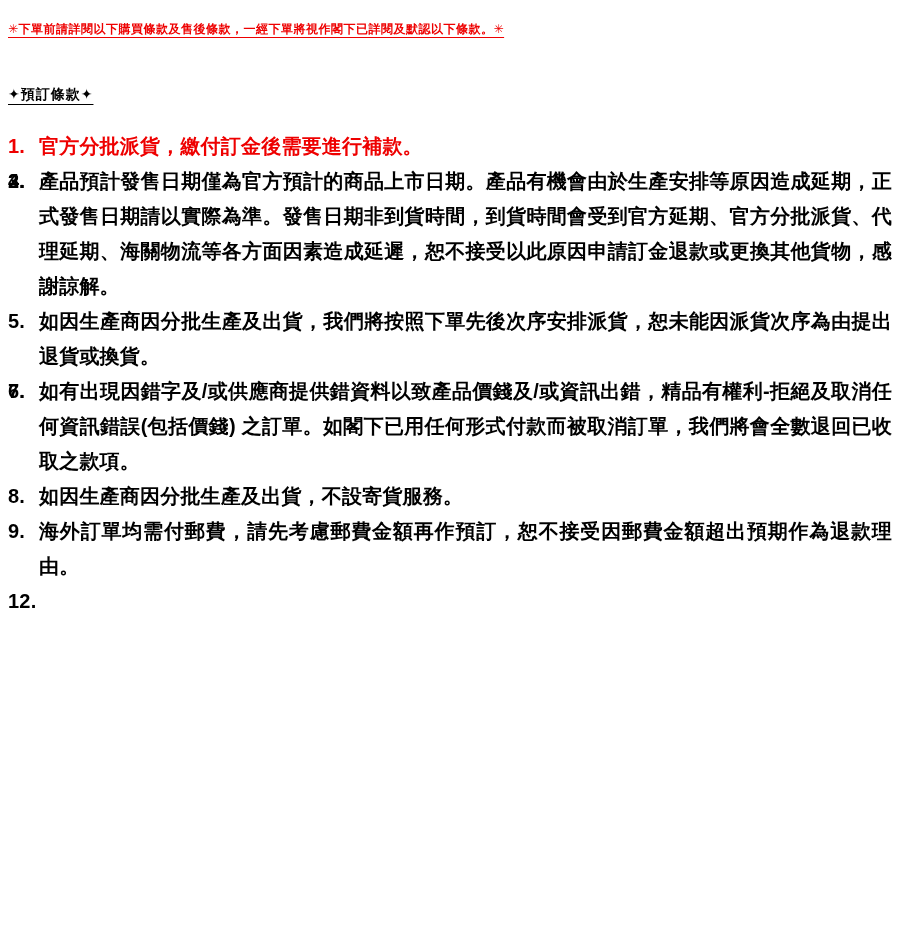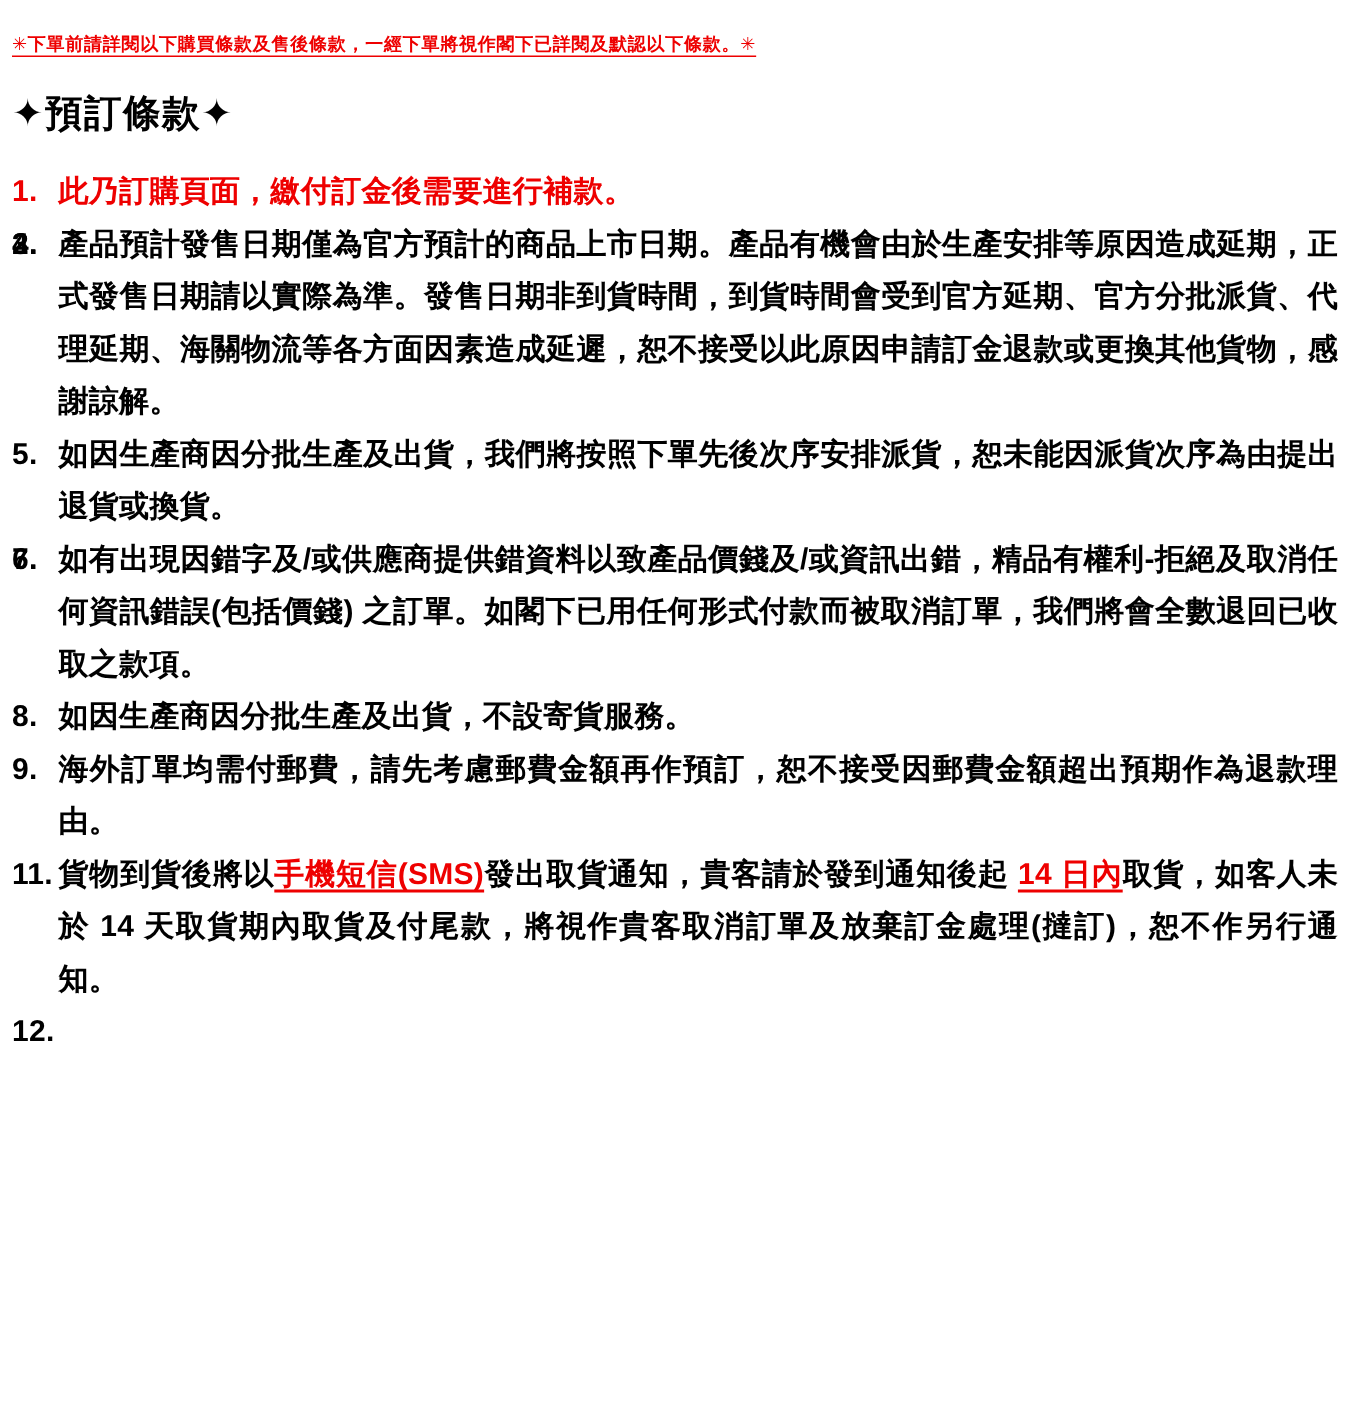--- a/index.html
+++ b/index.html
@@ -25,24 +25,25 @@
     color: var(--red);
     font-size: 12px;
     line-height: 30px;
     text-decoration: underline;
     text-underline-offset: 4px;
     letter-spacing: 0.5px;
     margin-top: 4px;
   }
   .section-title {
     display: inline-block;
-    font-size: 25px;
+    font-size: 14px;
     line-height: 28px;
+    text-decoration: underline;
     text-underline-offset: 5px;
-    margin-top: 18px;
+    margin-top: 36px;
     letter-spacing: 1px;
   }
   ol.terms {
     list-style: none;
     margin-top: 21px;
     width: 884px;
   }
   ol.terms li {
     position: relative;
     padding-left: 31px;
@@ -66,24 +67,23 @@
 </head>
 <body>
 
 <div class="notice">✳下單前請詳閱以下購買條款及售後條款，一經下單將視作閣下已詳閱及默認以下條款。✳</div>
 
 <div>
   <span class="section-title">✦預訂條款✦</span>
 </div>
 
 <ol class="terms">
-    <li class="red"><span class="num">1.</span><span><span>此乃訂購頁面，繳付訂金後需要進行補款。</span></span></li>
+    <li class="red"><span class="num">1.</span><span><span>官方分批派貨，繳付訂金後需要進行補款。</span></span></li>
     <li><span class="num">2.</span></li>
     <li><span class="num">3.</span></li>
     <li><span class="num">4.</span><span><span>產品預計發售日期僅為官方預計的商品上市日期。產品有機會由於生產安排等原因造成延期，正式發售日期請以實際為準。發售日期非到貨時間，到貨時間會受到官方延期、官方分批派貨、代理延期、海關物流等各方面因素造成延遲，恕不接受以此原因申請訂金退款或更換其他貨物，感謝諒解。</span></span></li>
     <li><span class="num">5.</span><span><span>如因生產商因分批生產及出貨，我們將按照下單先後次序安排派貨，恕未能因派貨次序為由提出退貨或換貨。</span></span></li>
     <li><span class="num">6.</span></li>
     <li><span class="num">7.</span><span><span>如有出現因錯字及/或供應商提供錯資料以致產品價錢及/或資訊出錯，精品有權利-拒絕及取消任何資訊錯誤(包括價錢) 之訂單。如閣下已用任何形式付款而被取消訂單，我們將會全數退回已收取之款項。</span></span></li>
     <li><span class="num">8.</span><span><span>如因生產商因分批生產及出貨，不設寄貨服務。</span></span></li>
     <li><span class="num">9.</span><span><span>海外訂單均需付郵費，請先考慮郵費金額再作預訂，恕不接受因郵費金額超出預期作為退款理由。</span></span></li>
-    <li><span class="num">11.</span><span><span>貨物到貨後將以</span><span class="red-underline">手機短信(SMS)</span><span>發出取貨通知，貴客請於發到通知後起 </span><span class="red-underline">14 日內</span><span>取貨，如客人未於 14 天取貨期內取貨及付尾款，將視作貴客取消訂單及放棄訂金處理(撻訂)，恕不作另行通知。</span></span></li>
     <li><span class="num">12.</span></li>
   </ol>
 
 </body></html>

